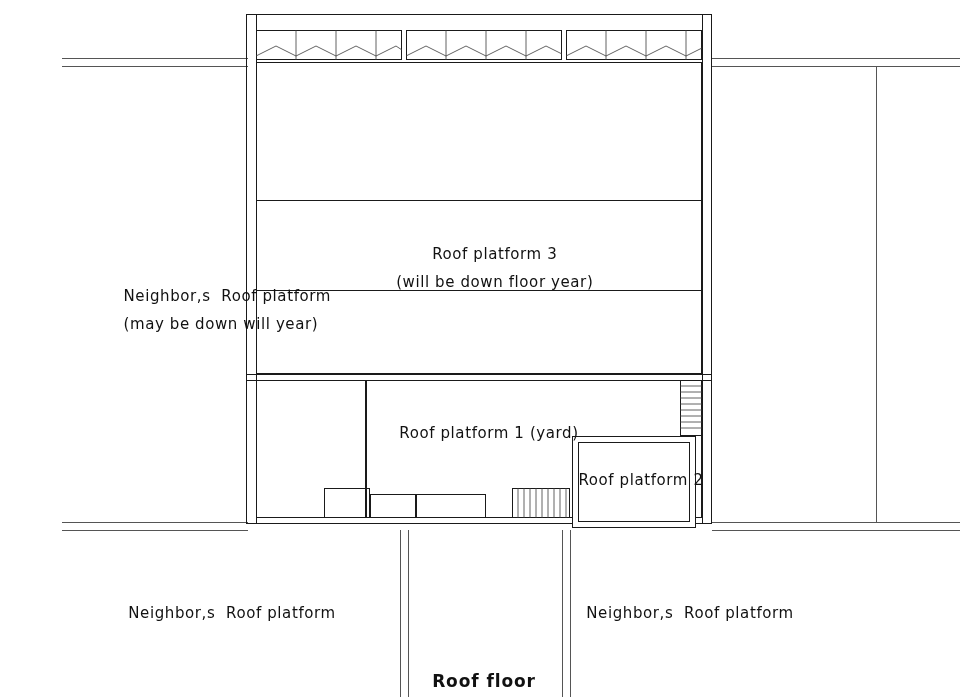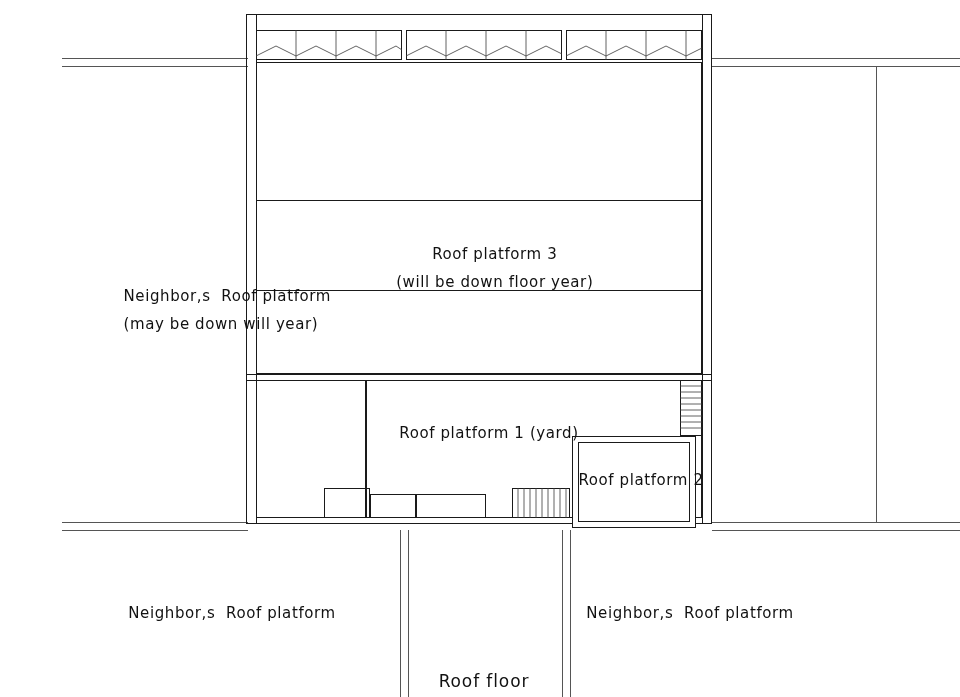--- a/index.html
+++ b/index.html
@@ -37,20 +37,21 @@
     line-height: 14px;
   }
   .lbl.center { text-align: center; transform: translateX(-50%); }
   .title {
     position: absolute;
     font-size: 17px;
     color: #111111;
     letter-spacing: 0.9px;
     white-space: pre;
     transform: translateX(-50%);
+    font-weight: bold;
   }
   .fillwhite { background: #ffffff; }
   svg.overlay {
     position: absolute;
     left: 0;
     top: 0;
     width: 960px;
     height: 697px;
     pointer-events: none;
   }

